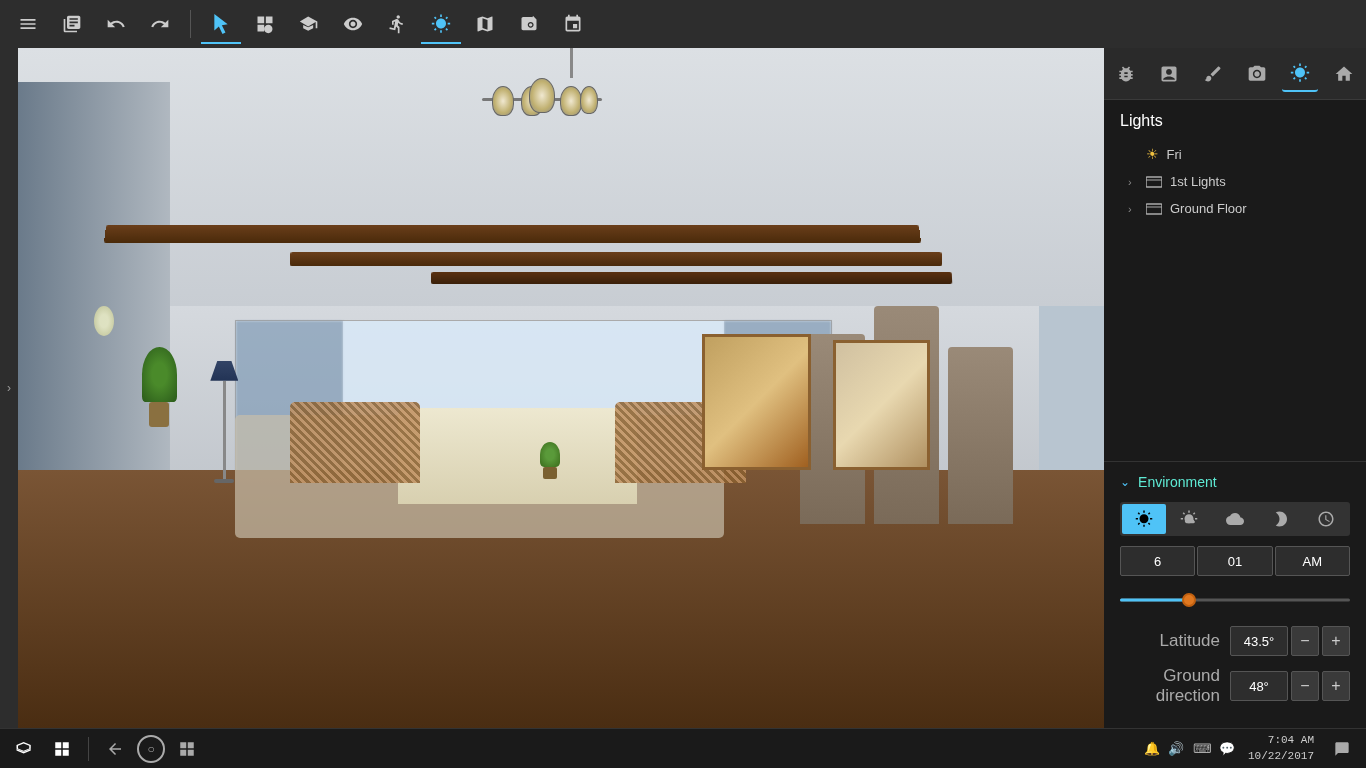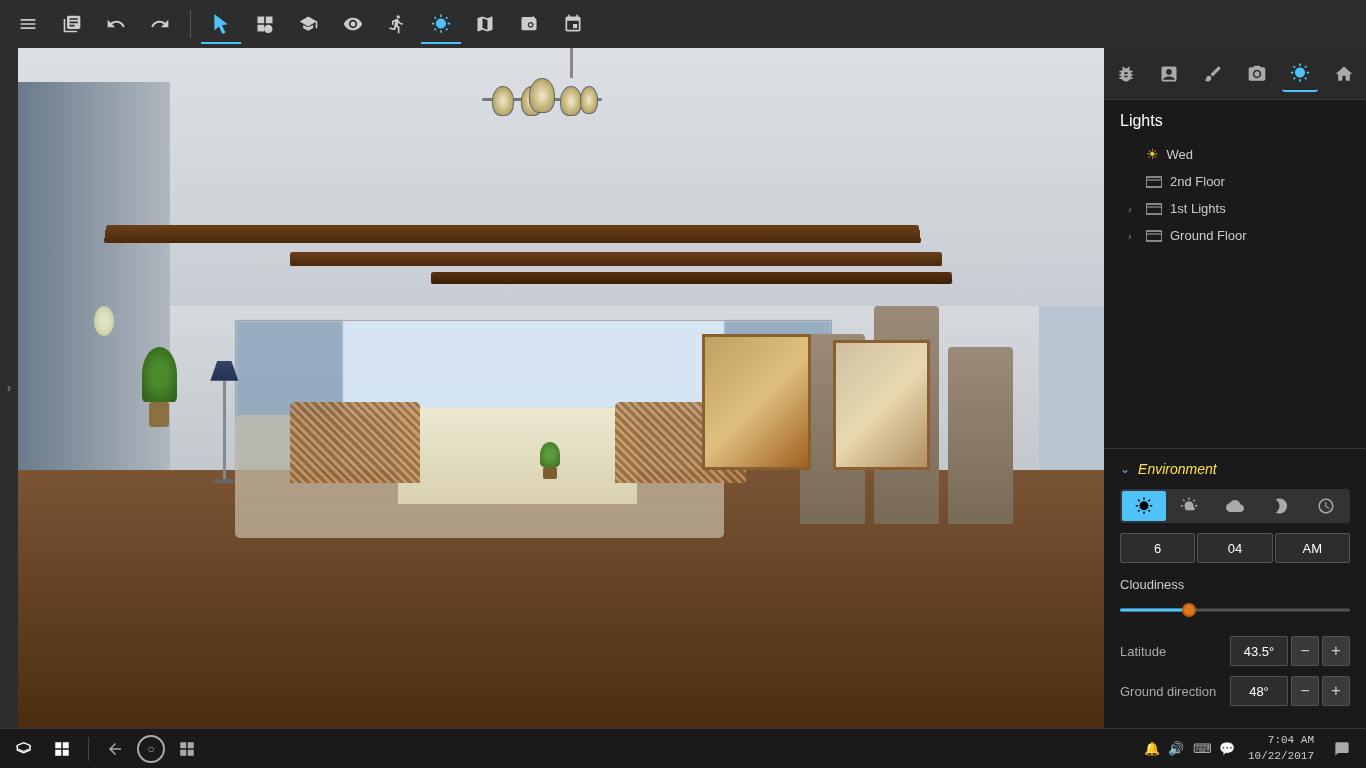--- a/index.html
+++ b/index.html
@@ -141,24 +141,23 @@
       align-items: center;
       cursor: pointer;
       margin-bottom: 12px;
     }
     .env-header-arrow {
       color: #4fc3f7;
       margin-right: 8px;
       font-size: 12px;
     }
     .env-header-title {
-      color: #fde047;
+      color: #5eead4;
       font-size: 14px;
       font-weight: 500;
-      font-style: italic;
     }
 
     
     .sky-buttons {
       display: flex;
       gap: 2px;
       margin-bottom: 10px;
       background: #333;
       border-radius: 3px;
       padding: 2px;
@@ -239,22 +238,23 @@
     }
 
     
     .number-input-row {
       display: flex;
       align-items: center;
       margin-bottom: 10px;
     }
     .number-label {
       color: #aaa;
-      font-size: 13px;
+      font-size: 17px;
       width: 100px;
+      text-align: right;
       margin-right: 10px;
     }
     .number-field {
       flex: 1;
       height: 30px;
       background: #2d2d2d;
       border: 1px solid #555;
       color: #fff;
       text-align: center;
       font-size: 13px;
@@ -535,33 +535,23 @@
           </svg>
       </div>
     </div>
 
     <div class="lights-section">
       <div class="section-title">Lights</div>
 
       <div class="light-item">
         <span class="expand-arrow">&nbsp;&nbsp;</span>
         <span style="margin-right:8px;font-size:14px;color:#f0c040;">☀</span>
-        <span>Wed</span>
-      </div>
-
-      <div class="light-item">
-        <span class="expand-arrow">&nbsp;&nbsp;</span>
-        <span style="display:inline-flex;align-items:center;margin-right:8px;color:#aaa;">
-          <svg width="16" height="14" viewBox="0 0 16 14" fill="currentColor">
-              <rect x="0" y="2" width="16" height="10" rx="1" ry="1" fill="none" stroke="currentColor" stroke-width="1.5"></rect>
-              <line x1="0" y1="5" x2="16" y2="5" stroke="currentColor" stroke-width="1"></line>
-            </svg>
-        </span>
-        <span>2nd Floor</span>
-      </div>
+        <span>Fri</span>
+      </div>
+
 
       <div class="light-item">
         <span class="expand-arrow">›</span>
         <span style="display:inline-flex;align-items:center;margin-right:8px;color:#aaa;">
           <svg width="16" height="14" viewBox="0 0 16 14" fill="currentColor">
               <rect x="0" y="2" width="16" height="10" rx="1" ry="1" fill="none" stroke="currentColor" stroke-width="1.5"></rect>
               <line x1="0" y1="5" x2="16" y2="5" stroke="currentColor" stroke-width="1"></line>
             </svg>
         </span>
         <span>1st Lights</span>
@@ -614,28 +604,27 @@
               <path d="M11.99 2C6.47 2 2 6.48 2 12s4.47 10 9.99 10C17.52 22 22 17.52 22 12S17.52 2 11.99 2zM12 20c-4.42 0-8-3.58-8-8s3.58-8 8-8 8 3.58 8 8-3.58 8-8 8zm.5-13H11v6l5.25 3.15.75-1.23-4.5-2.67V7z"></path>
             </svg>
         </div>
       </div>
 
       <div class="time-row">
         <div class="time-input-box">
           <span>6</span>
         </div>
         <div class="time-input-box">
-          <span>04</span>
+          <span>01</span>
         </div>
         <div class="time-input-box">
           <span>AM</span>
         </div>
       </div>
 
-      <div class="cloudiness-label">Cloudiness</div>
       <div class="slider-container">
         <div class="slider-track">
           <div class="slider-fill"></div>
         </div>
         <div class="slider-thumb"></div>
       </div>
 
       <div class="number-input-row">
         <span class="number-label">Latitude</span>
         <div class="number-field">

